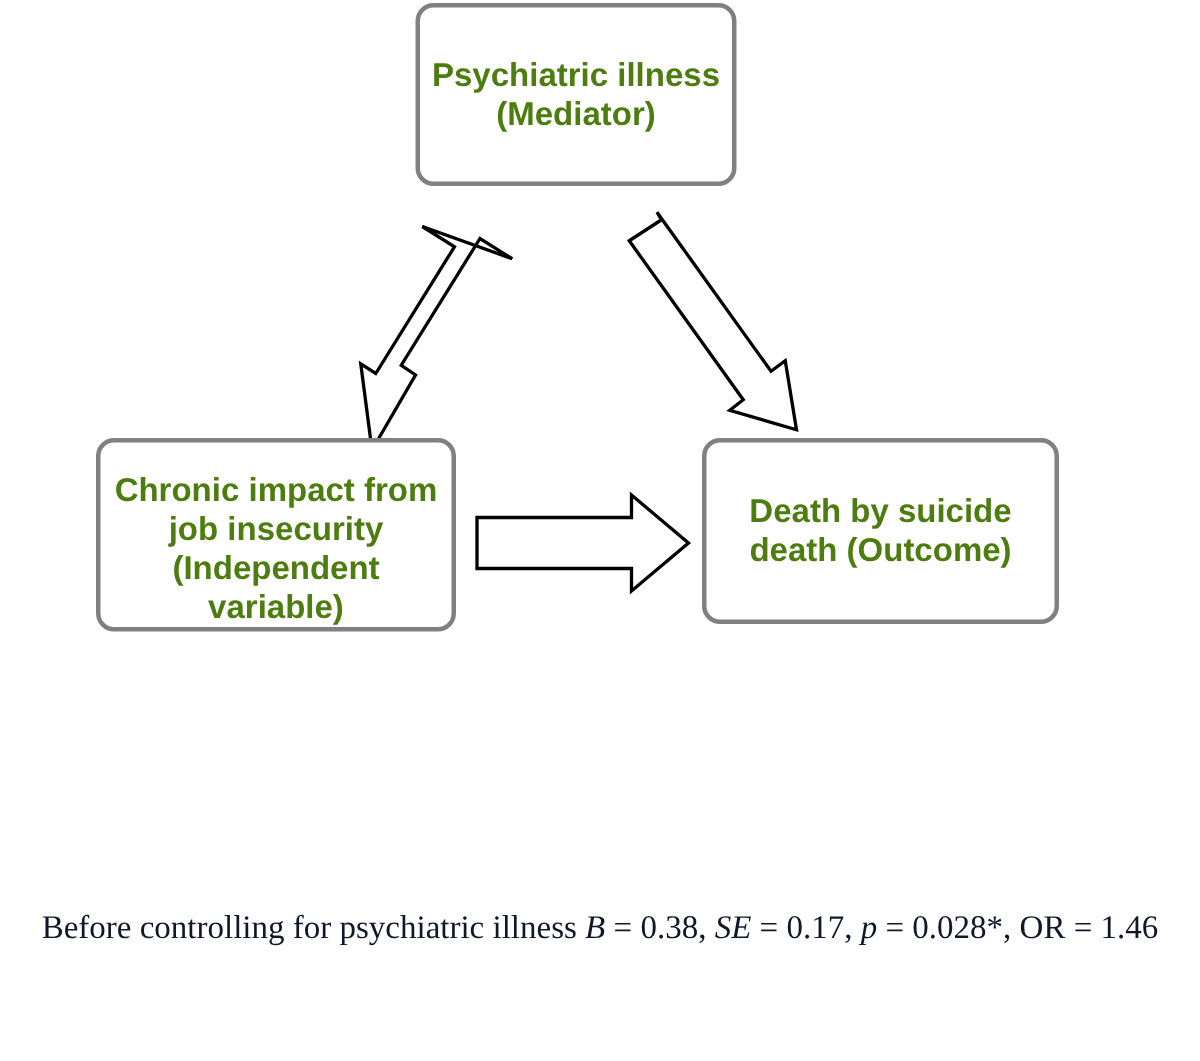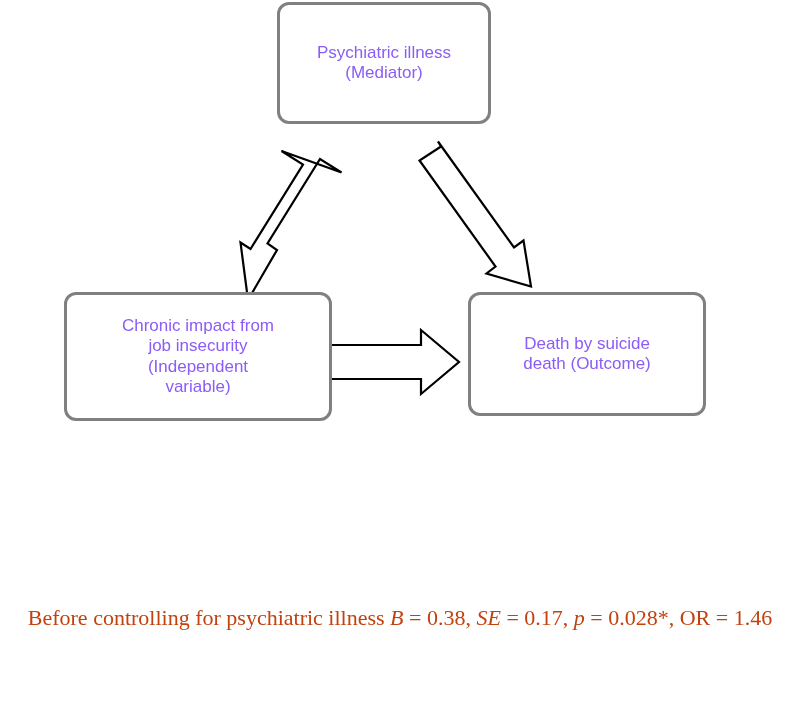--- a/index.html
+++ b/index.html
@@ -24,39 +24,40 @@
     background: #ffffff;
     border: 3px solid #808080;
     border-radius: 12px;
     display: flex;
     align-items: center;
     justify-content: center;
     text-align: center;
   }
   .node-label {
     font-family: "Liberation Sans", sans-serif;
-    font-weight: normal;
-    font-size: 17px;
+    font-weight: bold;
+    font-size: 22px;
     line-height: 1.18;
-    color: #8b5cf6;
+    color: #4d7c0f;
     white-space: pre-line;
     padding: 0 6px;
   }
 
   #box-mediator {
     left: 277px;
     top: 2px;
     width: 214px;
     height: 122px;
   }
   #box-independent {
     left: 64px;
     top: 292px;
-    width: 268px;
+    width: 240px;
     height: 129px;
+    align-items: flex-end;
   }
   #box-outcome {
     left: 468px;
     top: 292px;
     width: 238px;
     height: 124px;
   }
 
   
   #arrow-layer {
@@ -74,21 +75,21 @@
   }
 
   
   .stat-line {
     position: absolute;
     left: 0;
     width: 800px;
     text-align: center;
     font-family: "Liberation Serif", serif;
     font-size: 22px;
-    color: #c2410c;
+    color: #0f172a;
     white-space: nowrap;
   }
   #stat-line-before { top: 605px; }
   #stat-line-after  { top: 660px; }
   .stat-line i { font-style: italic; }
 </style>
 </head>
 <body>
 
 <div id="page">

